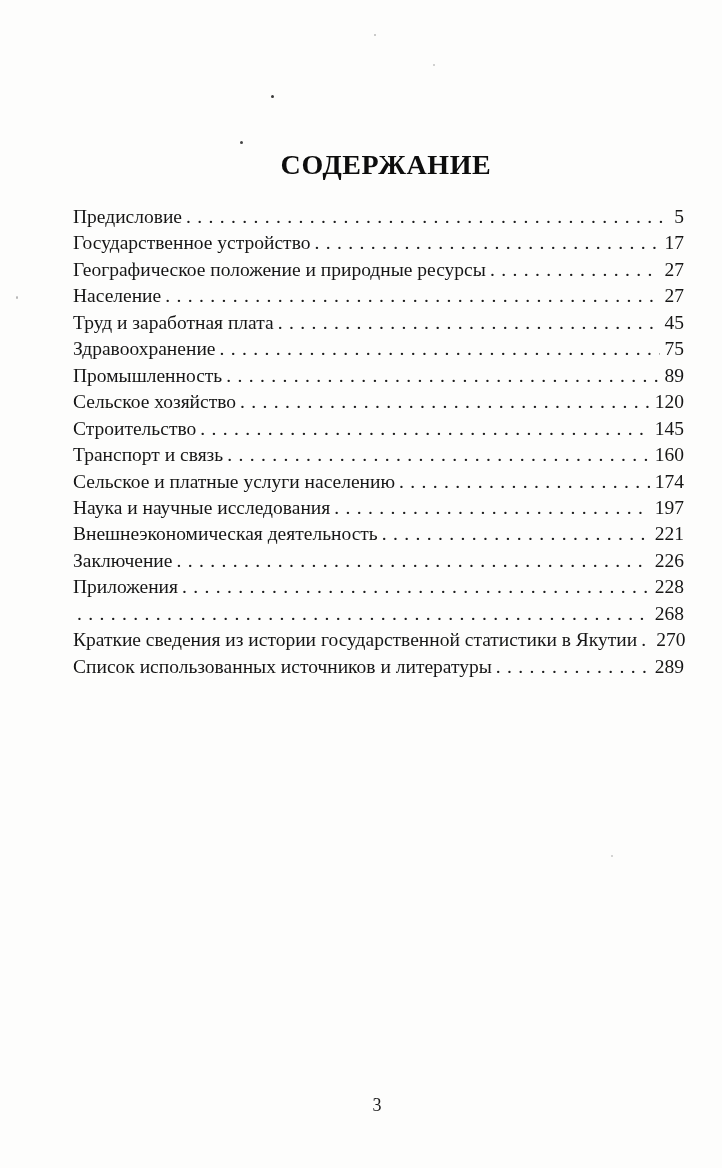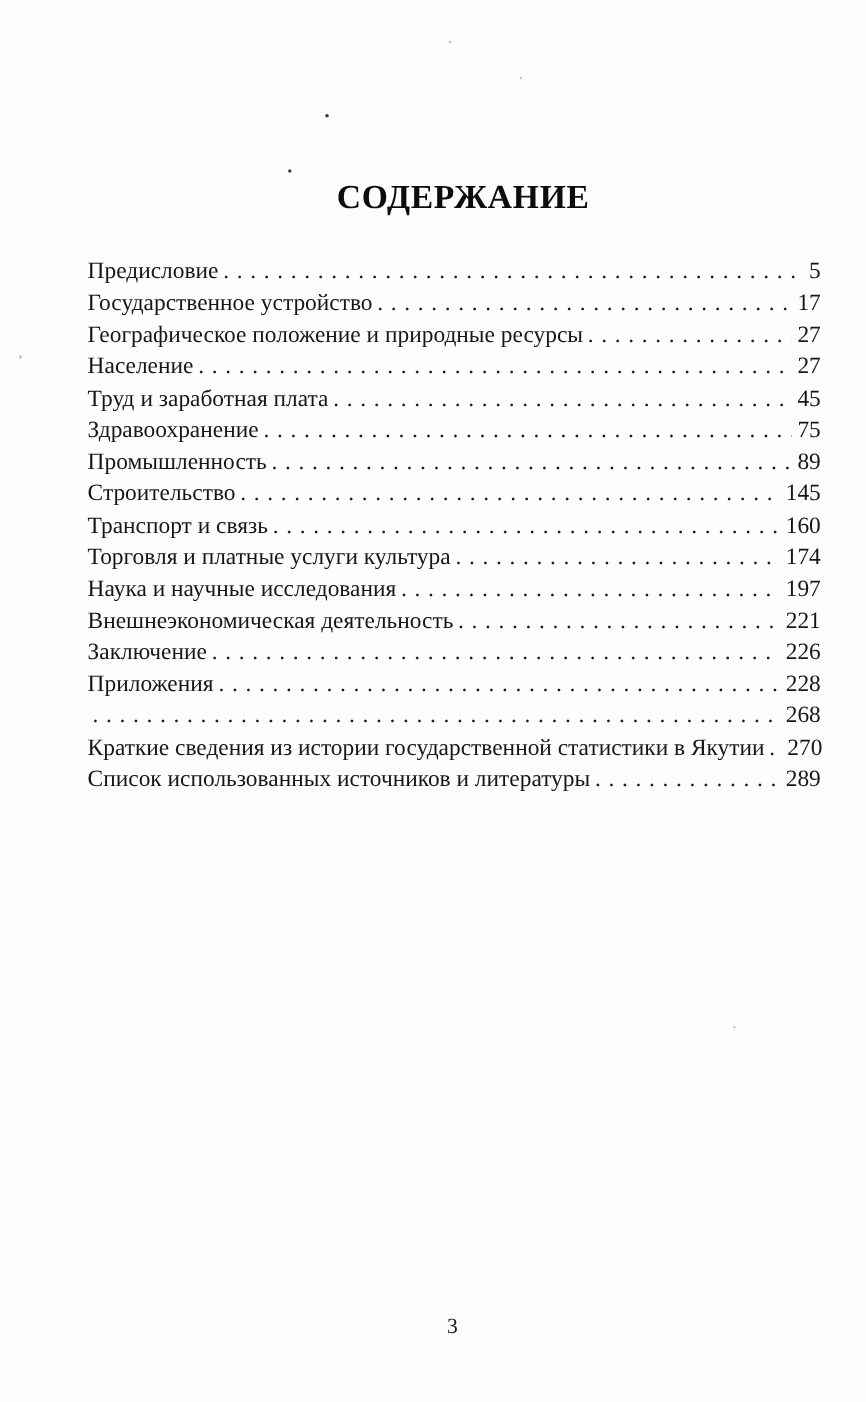--- a/index.html
+++ b/index.html
@@ -26,21 +26,21 @@
     padding-top: 148px;
     text-align: center;
     font-size: 28px;
     line-height: 34px;
     font-weight: bold;
     letter-spacing: 0.6px;
     color: #0d0d0d;
     transform: translateX(9px);
   }
   .toc {
-    margin: 32px auto 0 auto;
+    margin: 22px auto 0 auto;
     width: 611px;
     margin-left: 57px;
   }
   .toc-row {
     display: flex;
     align-items: baseline;
     line-height: 26.45px;
     font-size: 19.5px;
     white-space: nowrap;
   }
@@ -120,31 +120,36 @@
       <span class="toc-entry-title">Здравоохранение</span>
         <span class="dot-leader"></span>
         <span class="toc-page-num">75</span>
     </div>
     <div class="toc-row">
       <span class="toc-entry-title">Промышленность</span>
         <span class="dot-leader"></span>
         <span class="toc-page-num">89</span>
     </div>
     <div class="toc-row">
+      <span class="toc-entry-title">Сельское хозяйство</span>
+        <span class="dot-leader"></span>
+        <span class="toc-page-num">120</span>
+    </div>
+    <div class="toc-row">
       <span class="toc-entry-title">Строительство</span>
         <span class="dot-leader"></span>
         <span class="toc-page-num">145</span>
     </div>
     <div class="toc-row">
       <span class="toc-entry-title">Транспорт и связь</span>
         <span class="dot-leader"></span>
         <span class="toc-page-num">160</span>
     </div>
     <div class="toc-row">
-      <span class="toc-entry-title">Торговля и платные услуги культура</span>
+      <span class="toc-entry-title">Сельское и платные услуги населению</span>
         <span class="dot-leader"></span>
         <span class="toc-page-num">174</span>
     </div>
     <div class="toc-row">
       <span class="toc-entry-title">Наука и научные исследования</span>
         <span class="dot-leader"></span>
         <span class="toc-page-num">197</span>
     </div>
     <div class="toc-row">
       <span class="toc-entry-title">Внешнеэкономическая деятельность</span>

